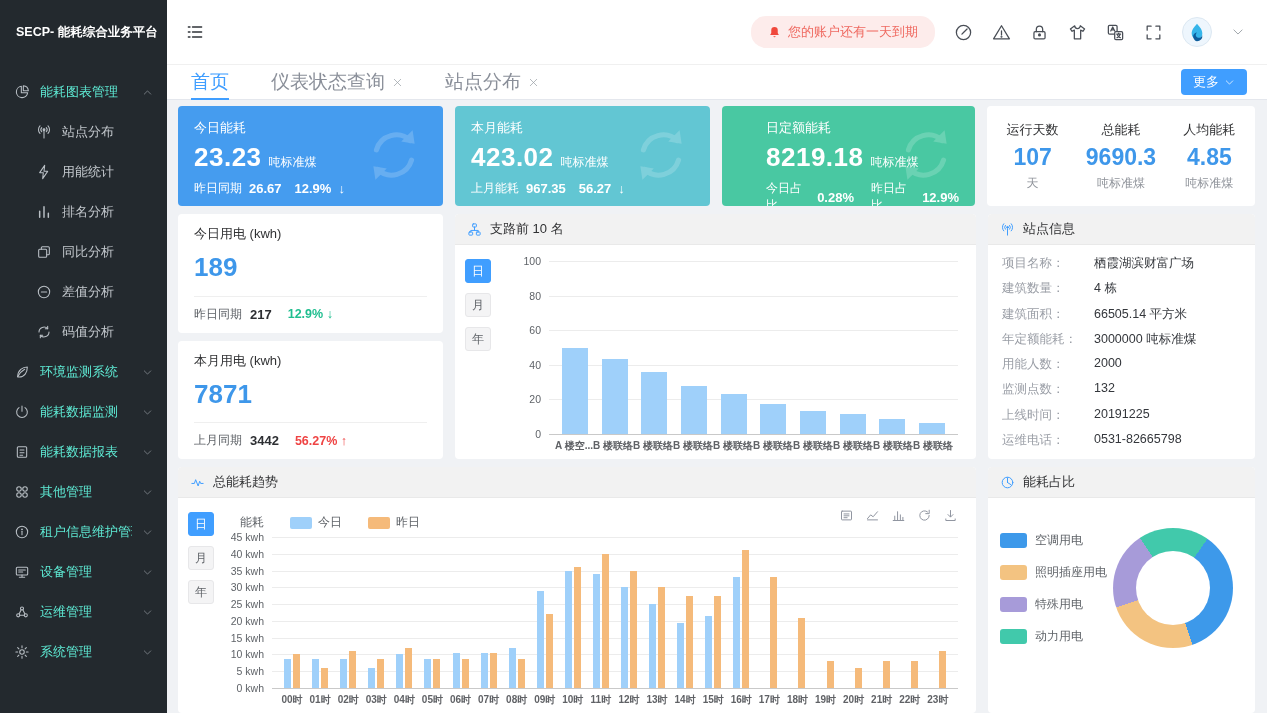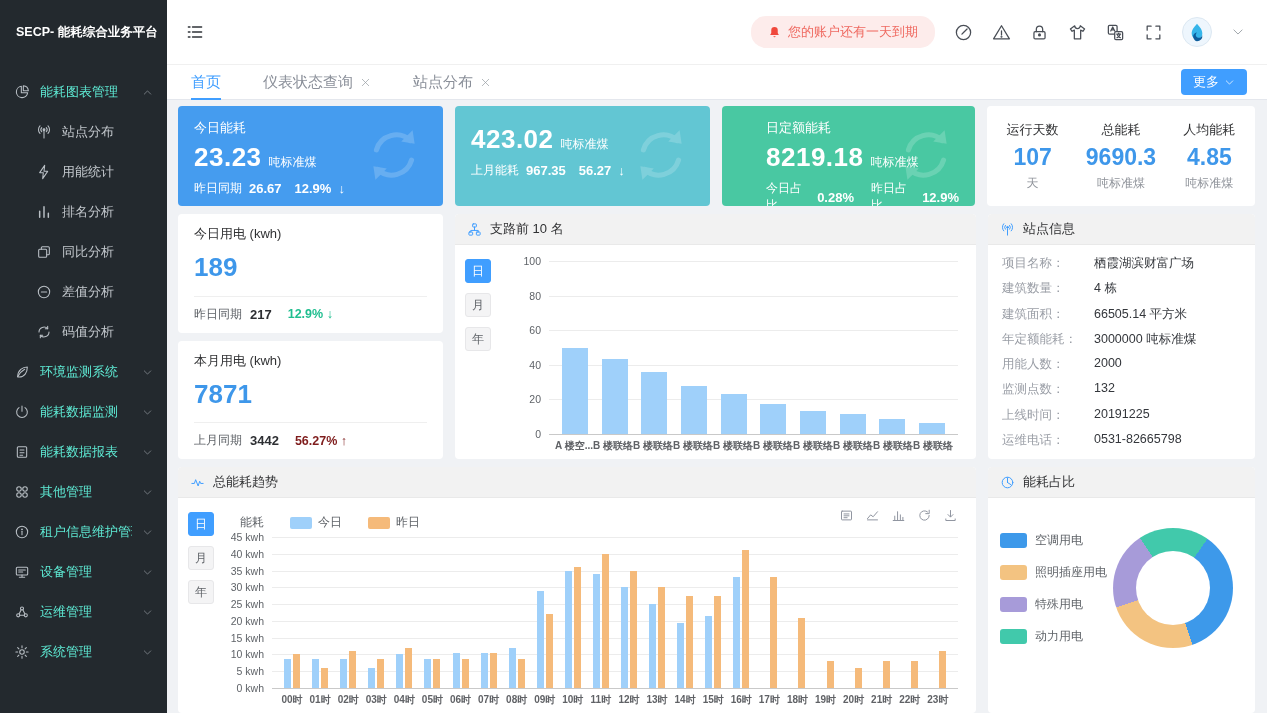--- a/index.html
+++ b/index.html
@@ -27,21 +27,21 @@
   .topbar-right { display:flex; align-items:center; gap:19px; }
   .notice { background:#fdeceb; color:#ef6a61; font-size:13px; border-radius:15px; padding:7px 17px; display:flex; align-items:center; gap:7px; cursor:pointer; }
   .notice .ico { width:13px; height:13px; color:#f0483c; }
   .act-ico { width:19px; height:19px; color:#494e56; cursor:pointer; }
   .avatar { width:30px; height:30px; border-radius:50%; background:#eef6fd; border:1px solid #dce8f2; display:flex; align-items:center; justify-content:center; cursor:pointer; }
   .avatar .av-ico { width:16px; height:19px; }
   .user-caret { width:14px; height:14px; color:#9aa0a6; cursor:pointer; }
 
   .tabbar { height:36px; background:#fff; border-top:1px solid #f0f0f0; border-bottom:1px solid #e4e7ed; display:flex; align-items:center; justify-content:space-between; padding:0 20px 0 24px; flex-shrink:0; }
   .tabs { display:flex; gap:42px; height:100%; }
-  .tab { position:relative; display:flex; align-items:center; gap:7px; font-size:15px; color:#8a8f99; cursor:pointer; }
+  .tab { position:relative; display:flex; align-items:center; gap:7px; font-size:19px; color:#8a8f99; cursor:pointer; }
   .tab.active { color:#409eff; }
   .tab.active::after { content:""; position:absolute; left:0; right:0; bottom:-1px; height:2px; background:#409eff; }
   .tab .close { width:11px; height:11px; color:#9aa0a6; }
   .more-btn { background:#409eff; color:#fff; border:none; border-radius:4px; font-size:13px; padding:0 12px; height:26px; display:flex; align-items:center; gap:5px; cursor:pointer; }
   .more-btn .ico { width:11px; height:11px; }
 
   
   .content { flex:1; min-height:0; padding:6px 12px 0 11px; display:flex; flex-direction:column; gap:8px; }
   .row1 { display:grid; grid-template-columns:265px 255px 253px 1fr; gap:12px; height:100px; flex-shrink:0; }
   .kpi { border-radius:4px; color:#fff; padding:13px 16px; position:relative; overflow:hidden; }
@@ -60,21 +60,21 @@
 
   .row2 { display:grid; grid-template-columns:265px 1fr 267px; gap:12px; height:245px; flex-shrink:0; }
   .col-stack { display:flex; flex-direction:column; gap:8px; min-height:0; }
   .mini-card { background:#fff; border-radius:4px; padding:11px 16px 10px; flex:1; display:flex; flex-direction:column; }
   .mini-title { font-size:13px; color:#303133; }
   .mini-value { font-size:26px; font-weight:bold; color:#3e97ea; margin-top:9px; flex:1; }
   .mini-sub { border-top:1px solid #efefef; padding-top:9px; font-size:12px; color:#5f6368; display:flex; align-items:center; gap:8px; }
   .mini-sub b { color:#2d2f33; font-size:13px; }
   .pct { font-weight:bold; font-size:12.5px; }
   .pct.down { color:#1fbe8f; }
-  .pct.up { color:#7f1d1d; }
+  .pct.up { color:#ef4444; }
 
   .panel { background:#fff; border-radius:4px; display:flex; flex-direction:column; overflow:hidden; min-height:0; }
   .panel-hd { height:31px; background:#f2f2f2; border-bottom:1px solid #e9e9e9; display:flex; align-items:center; gap:8px; padding:0 12px; font-size:13px; color:#303133; flex-shrink:0; }
   .panel-hd .ico { width:15px; height:15px; color:#409eff; }
   .panel-bd { flex:1; min-height:0; position:relative; display:flex; padding:10px 10px 6px 8px; }
 
   .toggle-col { display:flex; flex-direction:column; gap:10px; padding:4px 4px 0 2px; }
   .tg { width:26px; height:24px; border-radius:3px; background:#f4f4f5; border:1px solid #e7e7e9; color:#5f6368; font-size:12px; display:flex; align-items:center; justify-content:center; cursor:pointer; }
   .tg.active { background:#409eff; border-color:#409eff; color:#fff; }
 
@@ -438,20 +438,21 @@
               <svg viewBox="0 0 64 64" fill="none" stroke="currentColor" stroke-width="5" stroke-linecap="round">
                 <path d="M15 27a20 20 0 0 1 33-9"></path>
                 <path d="M49 37a20 20 0 0 1-33 9"></path>
                 <path d="M50 8l2 13-13-2z" fill="currentColor" stroke="none"></path>
                 <path d="M14 56l-2-13 13 2z" fill="currentColor" stroke="none"></path>
               </svg>
             </span>
         </div>
 
         <div class="kpi" style="background: rgb(98, 198, 211);">
+          <div class="kpi-title">本月能耗</div>
           <div class="kpi-line2">
             <span class="kpi-value">423.02</span>
             <span class="kpi-unit">吨标准煤</span>
           </div>
           <div class="kpi-sub">
             <span>上月能耗</span>
             <b>967.35</b>
             <b style="margin-left:6px;">56.27</b>
             <b>↓</b>
           </div>

